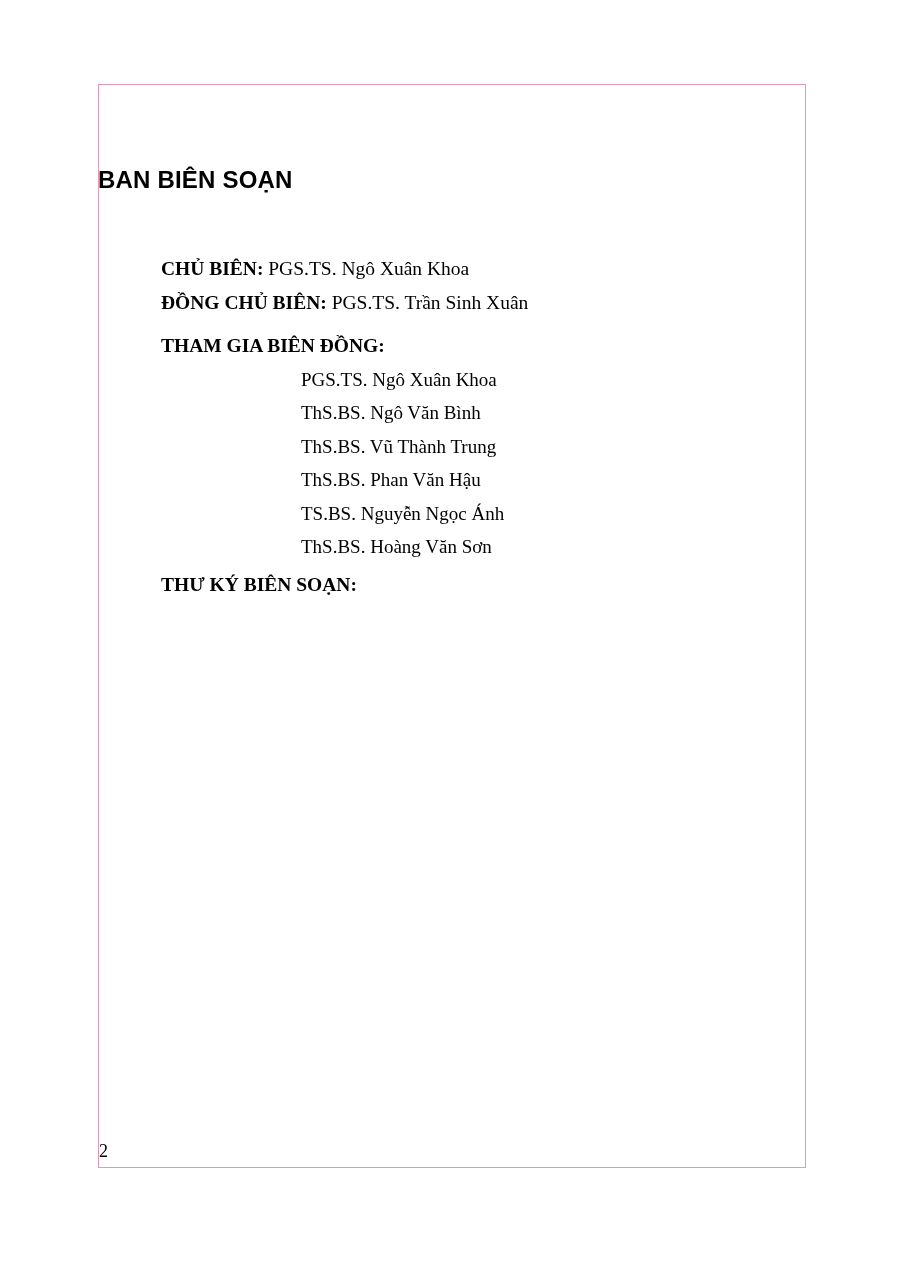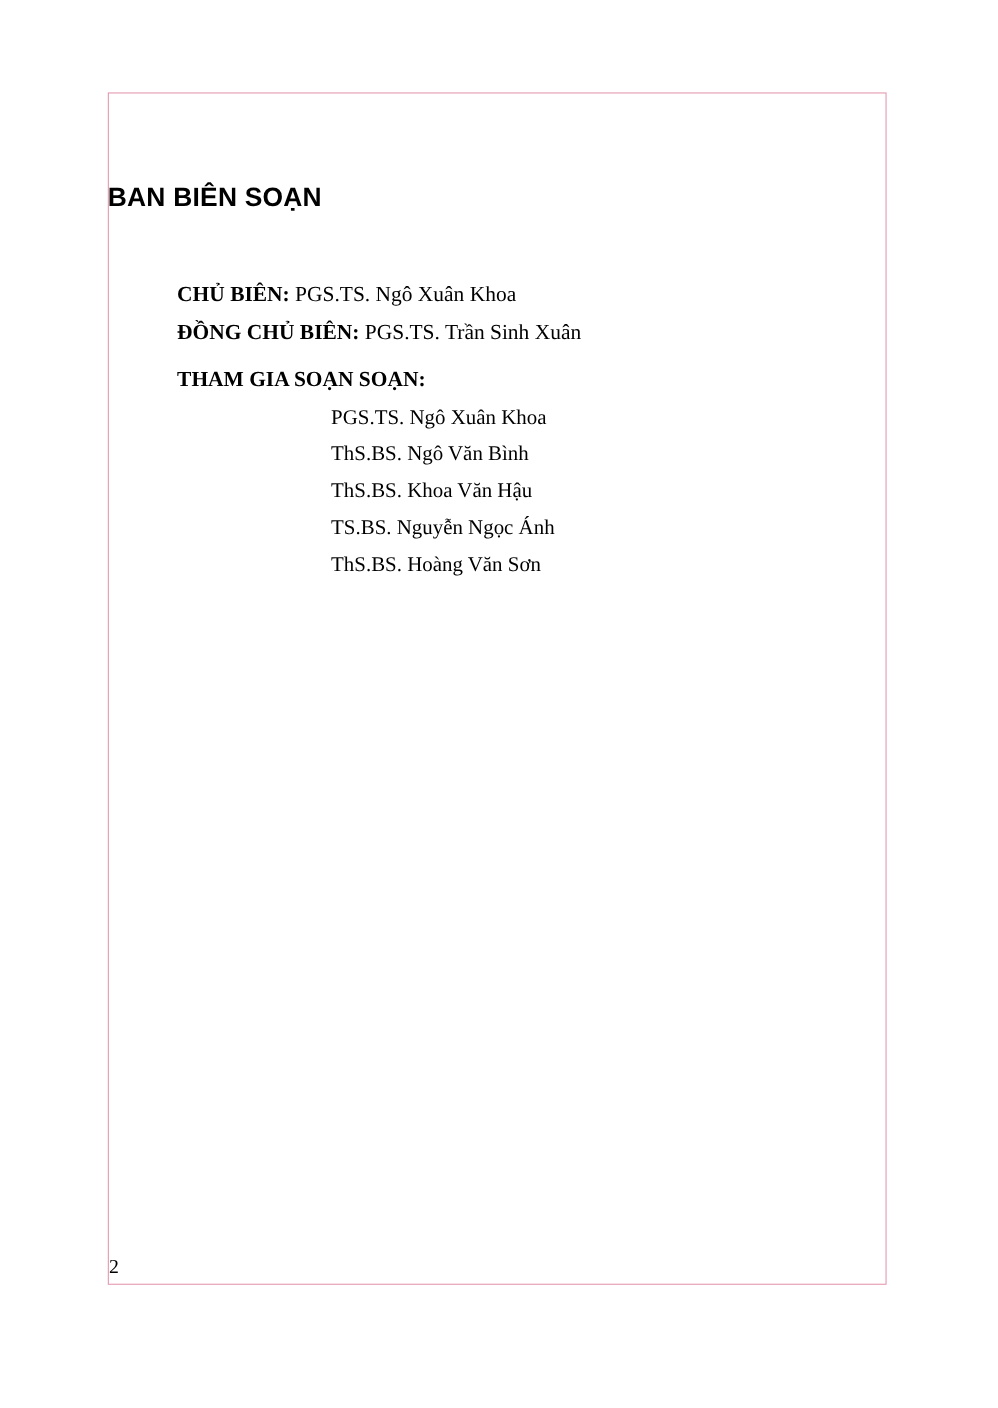--- a/index.html
+++ b/index.html
@@ -104,28 +104,30 @@
         <span>PGS.TS. Ngô Xuân Khoa</span>
       </div>
 
       <div class="line">
         <span class="label">ĐỒNG CHỦ BIÊN:</span>
         <span>PGS.TS. Trần Sinh Xuân</span>
       </div>
 
       <div class="spacer-sm"></div>
 
-      <div class="line heading">THAM GIA SOẠN SOẠN:</div>
+      <div class="line heading">THAM GIA BIÊN ĐỒNG:</div>
 
       <div class="line indent">PGS.TS. Ngô Xuân Khoa</div>
       <div class="line indent">ThS.BS. Ngô Văn Bình</div>
-      <div class="line indent">ThS.BS. Khoa Văn Hậu</div>
+      <div class="line indent">ThS.BS. Vũ Thành Trung</div>
+      <div class="line indent">ThS.BS. Phan Văn Hậu</div>
       <div class="line indent">TS.BS. Nguyễn Ngọc Ánh</div>
       <div class="line indent">ThS.BS. Hoàng Văn Sơn</div>
 
+      <div class="line heading">THƯ KÝ BIÊN SOẠN:</div>
 
 
     </div>
   </div>
 
   <div class="page-number">2</div>
 
 </div>
 
 </body></html>

